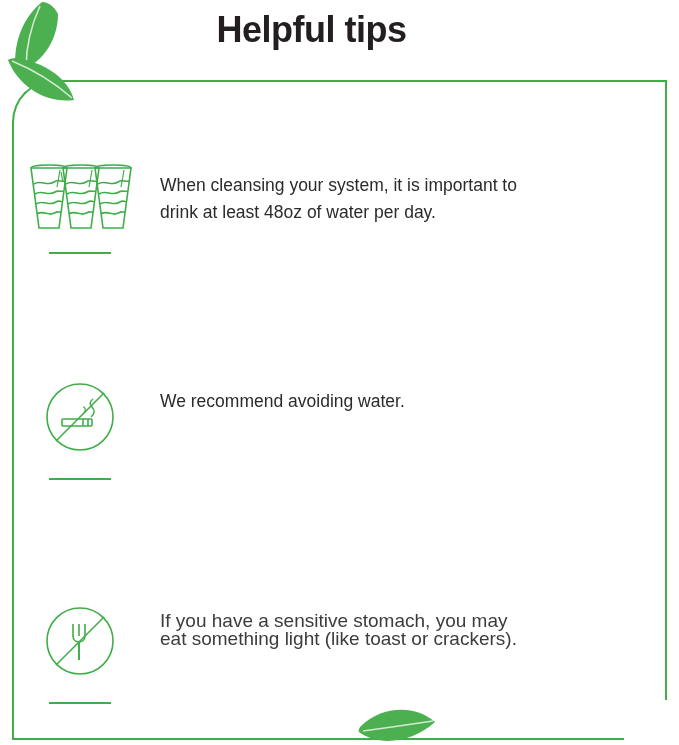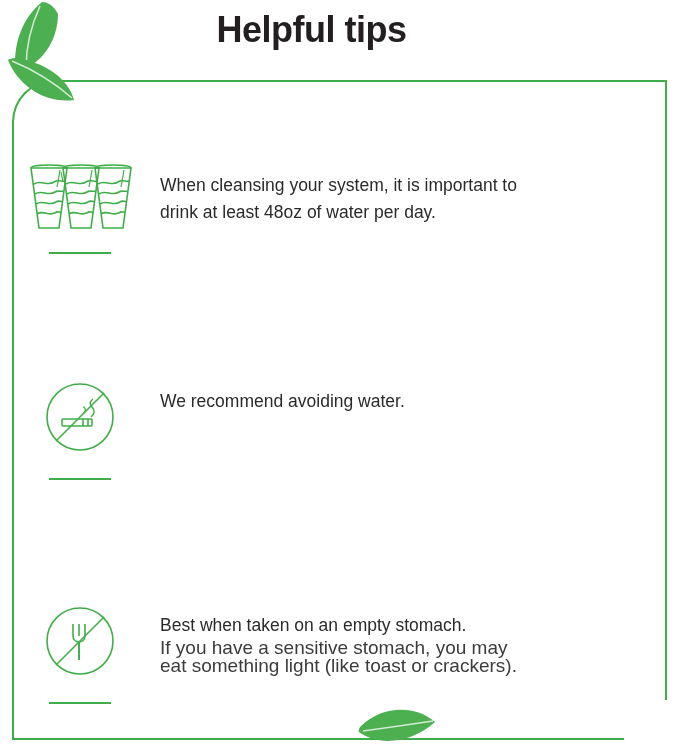--- a/index.html
+++ b/index.html
@@ -219,19 +219,18 @@
             <line x1="21" y1="69" x2="69" y2="21"></line>
             <path d="M38 28 L38 40 C38 44 41 46 44 46 L44 64"></path>
             <path d="M44 28 L44 40"></path>
             <path d="M50 28 L50 40 C50 44 47 46 44 46"></path>
             <path d="M44 46 L44 64" stroke-width="1.8"></path>
           </g>
         </svg>
         <div class="tip-rule"></div>
       </div>
       <div class="tip-text">
-        <div class="tip-main">Best when taken on an empty stomach.</div>
         <div class="tip-sub">If you have a sensitive stomach, you may eat something light (like toast or crackers).</div>
       </div>
     </div>
 
   </div>
 </div>
 
 </body></html>

